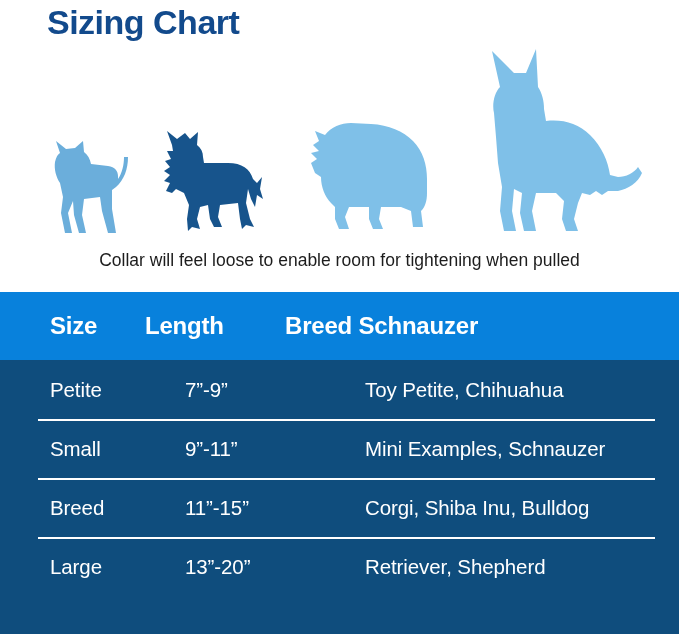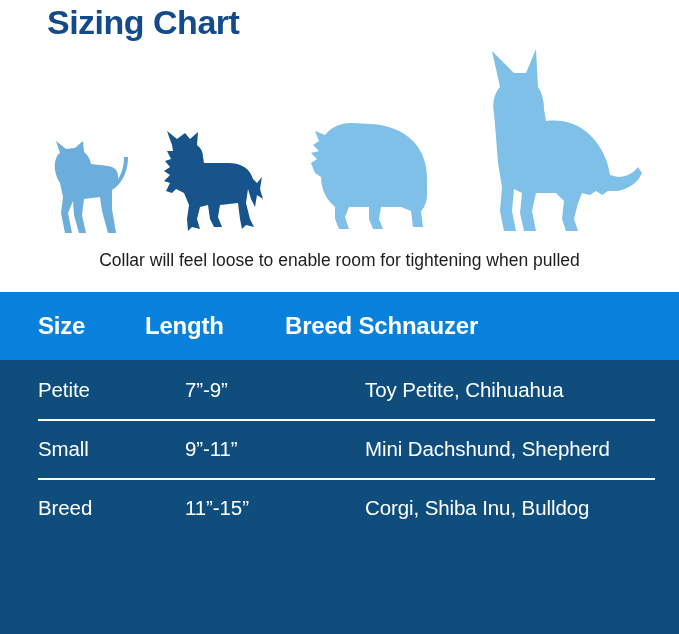--- a/index.html
+++ b/index.html
@@ -111,21 +111,21 @@
     content: "";
     position: absolute;
     left: 38px;
     right: 24px;
     top: 0;
     height: 2px;
     background: #ffffff;
   }
 
   
-  .col-size   { width: 145px; padding-left: 38px; box-sizing: border-box; }
+  .col-size   { width: 145px; padding-left: 50px; box-sizing: border-box; }
   .col-length { width: 140px; box-sizing: border-box; }
   .col-breed  { flex: 1; box-sizing: border-box; }
 </style>
 </head>
 <body>
 
 <div id="page">
 
   <div class="title">Sizing Chart</div>
 
@@ -189,25 +189,30 @@
 
     <div class="trow">
       <div class="cell col-size">Petite</div>
       <div class="cell col-length">7”-9”</div>
       <div class="cell col-breed">Toy Petite, Chihuahua</div>
     </div>
 
     <div class="trow">
       <div class="cell col-size">Small</div>
       <div class="cell col-length">9”-11”</div>
-      <div class="cell col-breed">Mini Dachshund, Shepherd</div>
+      <div class="cell col-breed">Mini Examples, Schnauzer</div>
     </div>
 
     <div class="trow">
       <div class="cell col-size">Breed</div>
       <div class="cell col-length">11”-15”</div>
       <div class="cell col-breed">Corgi, Shiba Inu, Bulldog</div>
     </div>
 
+    <div class="trow">
+      <div class="cell col-size">Large</div>
+      <div class="cell col-length">13”-20”</div>
+      <div class="cell col-breed">Retriever, Shepherd</div>
+    </div>
 
   </div>
 
 </div>
 
 </body></html>

